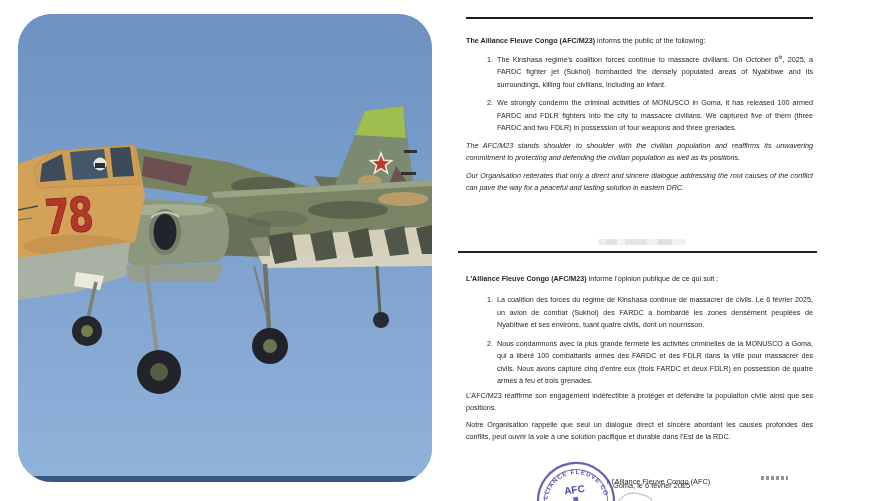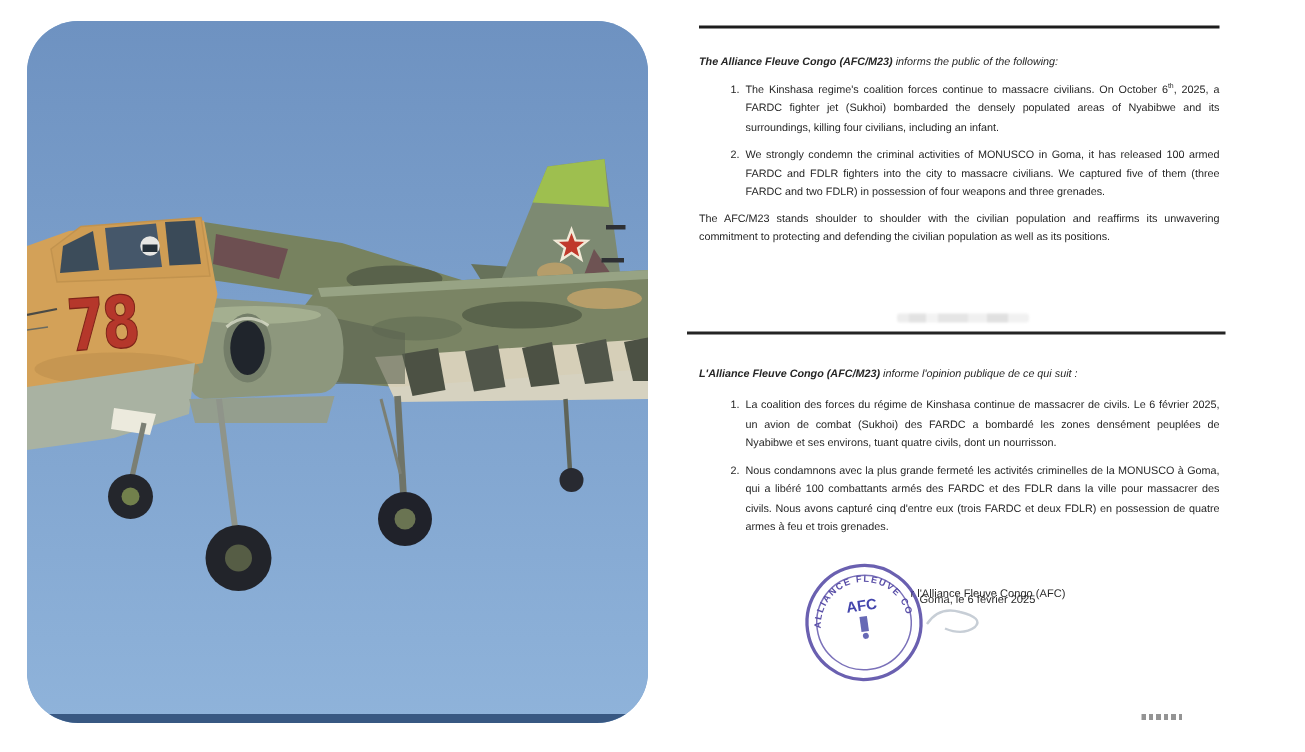--- a/index.html
+++ b/index.html
@@ -10,26 +10,26 @@
   
   .photo{position:absolute;left:18px;top:14px;width:414px;height:468px;
          border-radius:34px;overflow:hidden;background:#7ba0cc;}
   .photo svg{display:block;}
 
   
   .doc{position:absolute;left:466px;top:14px;width:347px;color:#262626;
        font-size:7.2px;line-height:12.5px;}
   .rule{height:2px;background:#1c1c1c;margin-top:3px;}
   .rule.mid{margin-left:-8px;width:359px;background:#242424;}
-  .intro{margin-top:16px;white-space:nowrap;font-style:italic;}
+  .intro{margin-top:16px;white-space:nowrap;}
   .intro.fr{margin-top:20px;}
   .intro b{font-weight:bold;}
   .item{position:relative;padding-left:31px;text-align:justify;}
   .item .num{position:absolute;left:21px;top:0;}
-  .mt6{margin-top:6px;}.mt9{margin-top:9px;}.mt5{margin-top:5px;}
+  .mt6{margin-top:6px;}.mt9{margin-top:9px;}.mt5{margin-top:5px;font-style:italic;}
   .mt2{margin-top:2px;}.mt4{margin-top:4px;}
   .para{text-align:justify;}
   sup{font-size:4.6px;vertical-align:super;line-height:0;}
 
   .gap-block{position:relative;height:53px;}
   .smudge{position:absolute;left:132px;top:44px;width:88px;height:6px;border-radius:2px;
           background:linear-gradient(90deg,#ededed 0 9%,#e2e2e2 9% 22%,#f3f3f3 22% 31%,
                      #e5e5e5 31% 54%,#f0f0f0 54% 68%,#e0e0e0 68% 84%,#f1f1f1 84%);
           filter:blur(.6px);}
 
@@ -159,39 +159,42 @@
       <span class="num">1.</span>
       <span><span>The Kinshasa regime's coalition forces continue to massacre civilians. On October 6</span><sup>th</sup><span>, 2025, a FARDC fighter jet (Sukhoi) bombarded the densely populated areas of Nyabibwe and its surroundings, killing four civilians, including an infant.</span></span>
     </div>
 
     <div class="item mt6">
       <span class="num">2.</span>
       <span>We strongly condemn the criminal activities of MONUSCO in Goma, it has released 100 armed FARDC and FDLR fighters into the city to massacre civilians. We captured five of them (three FARDC and two FDLR) in possession of four weapons and three grenades.</span>
     </div>
 
     <div class="para mt5">The AFC/M23 stands shoulder to shoulder with the civilian population and reaffirms its unwavering commitment to protecting and defending the civilian population as well as its positions.</div>
+    <div class="para mt5">Our Organisation reiterates that only a direct and sincere dialogue addressing the root causes of the conflict can pave the way for a peaceful and lasting solution in eastern DRC.</div>
 
     <div class="gap-block">
       <div class="smudge"></div>
     </div>
 
     <div class="rule mid"></div>
 
     <div class="intro fr"><b>L'Alliance Fleuve Congo (AFC/M23)</b><span> informe l'opinion publique de ce qui suit :</span></div>
 
     <div class="item mt9">
       <span class="num">1.</span>
       <span>La coalition des forces du régime de Kinshasa continue de massacrer de civils. Le 6 février 2025, un avion de combat (Sukhoi) des FARDC a bombardé les zones densément peuplées de Nyabibwe et ses environs, tuant quatre civils, dont un nourrisson.</span>
     </div>
 
     <div class="item mt6">
       <span class="num">2.</span>
       <span>Nous condamnons avec la plus grande fermeté les activités criminelles de la MONUSCO à Goma, qui a libéré 100 combattants armés des FARDC et des FDLR dans la ville pour massacrer des civils. Nous avons capturé cinq d'entre eux (trois FARDC et deux FDLR) en possession de quatre armes à feu et trois grenades.</span>
     </div>
 
+    <div class="para mt2">L'AFC/M23 réaffirme son engagement indéfectible à protéger et défendre la population civile ainsi que ses positions.</div>
+    <div class="para mt4">Notre Organisation rappelle que seul un dialogue direct et sincère abordant les causes profondes des conflits, peut ouvrir la voie à une solution pacifique et durable dans l'Est de la RDC.</div>
 
     <div class="signature">
       <div class="sig-line sig-date">Goma, le 6 février 2025</div>
       <div class="sig-line sig-org">r l'Alliance Fleuve Congo (AFC)</div>
 
       <svg class="stamp" width="84" height="84" viewBox="0 0 84 84">
         <circle cx="42" cy="42" r="38" fill="none" stroke="#4b3fa0" stroke-width="2.2" opacity=".9"></circle>
         <circle cx="42" cy="42" r="31.5" fill="none" stroke="#4b3fa0" stroke-width="1" opacity=".8"></circle>
         <path id="stamp-arc" d="M 13,44 A 29,29 0 1 1 71,44" fill="none"></path>
         <text font-family="'Liberation Sans',sans-serif" font-size="6.2" font-weight="bold" letter-spacing="1" fill="#4b3fa0">

